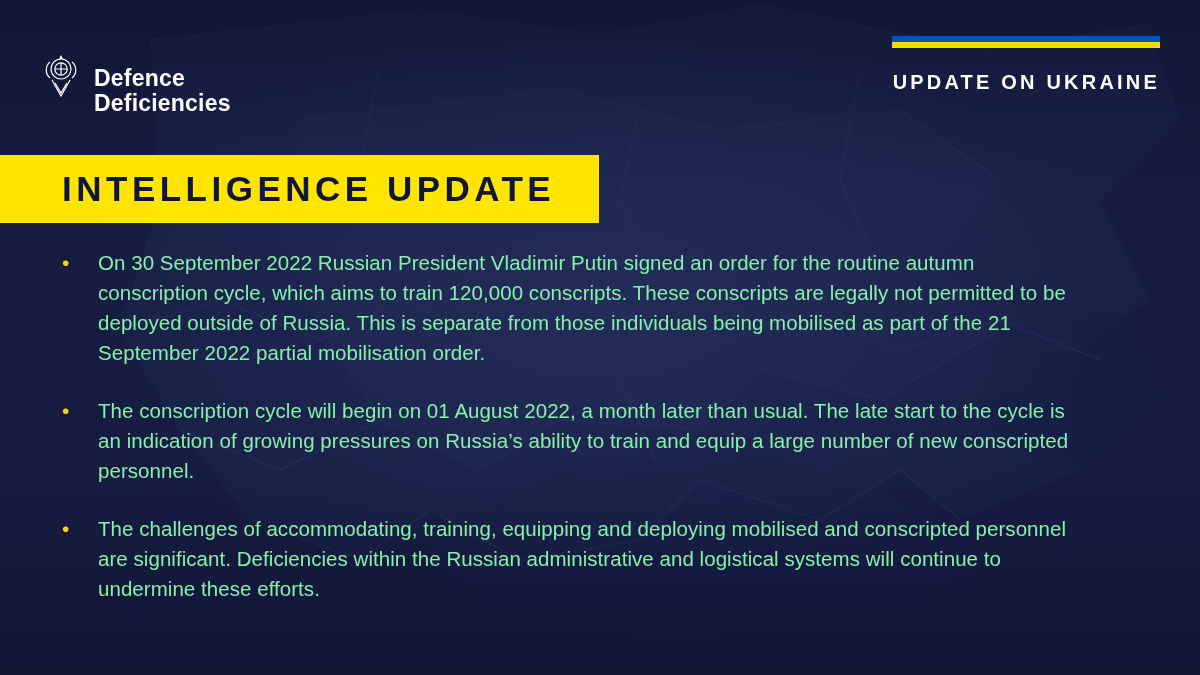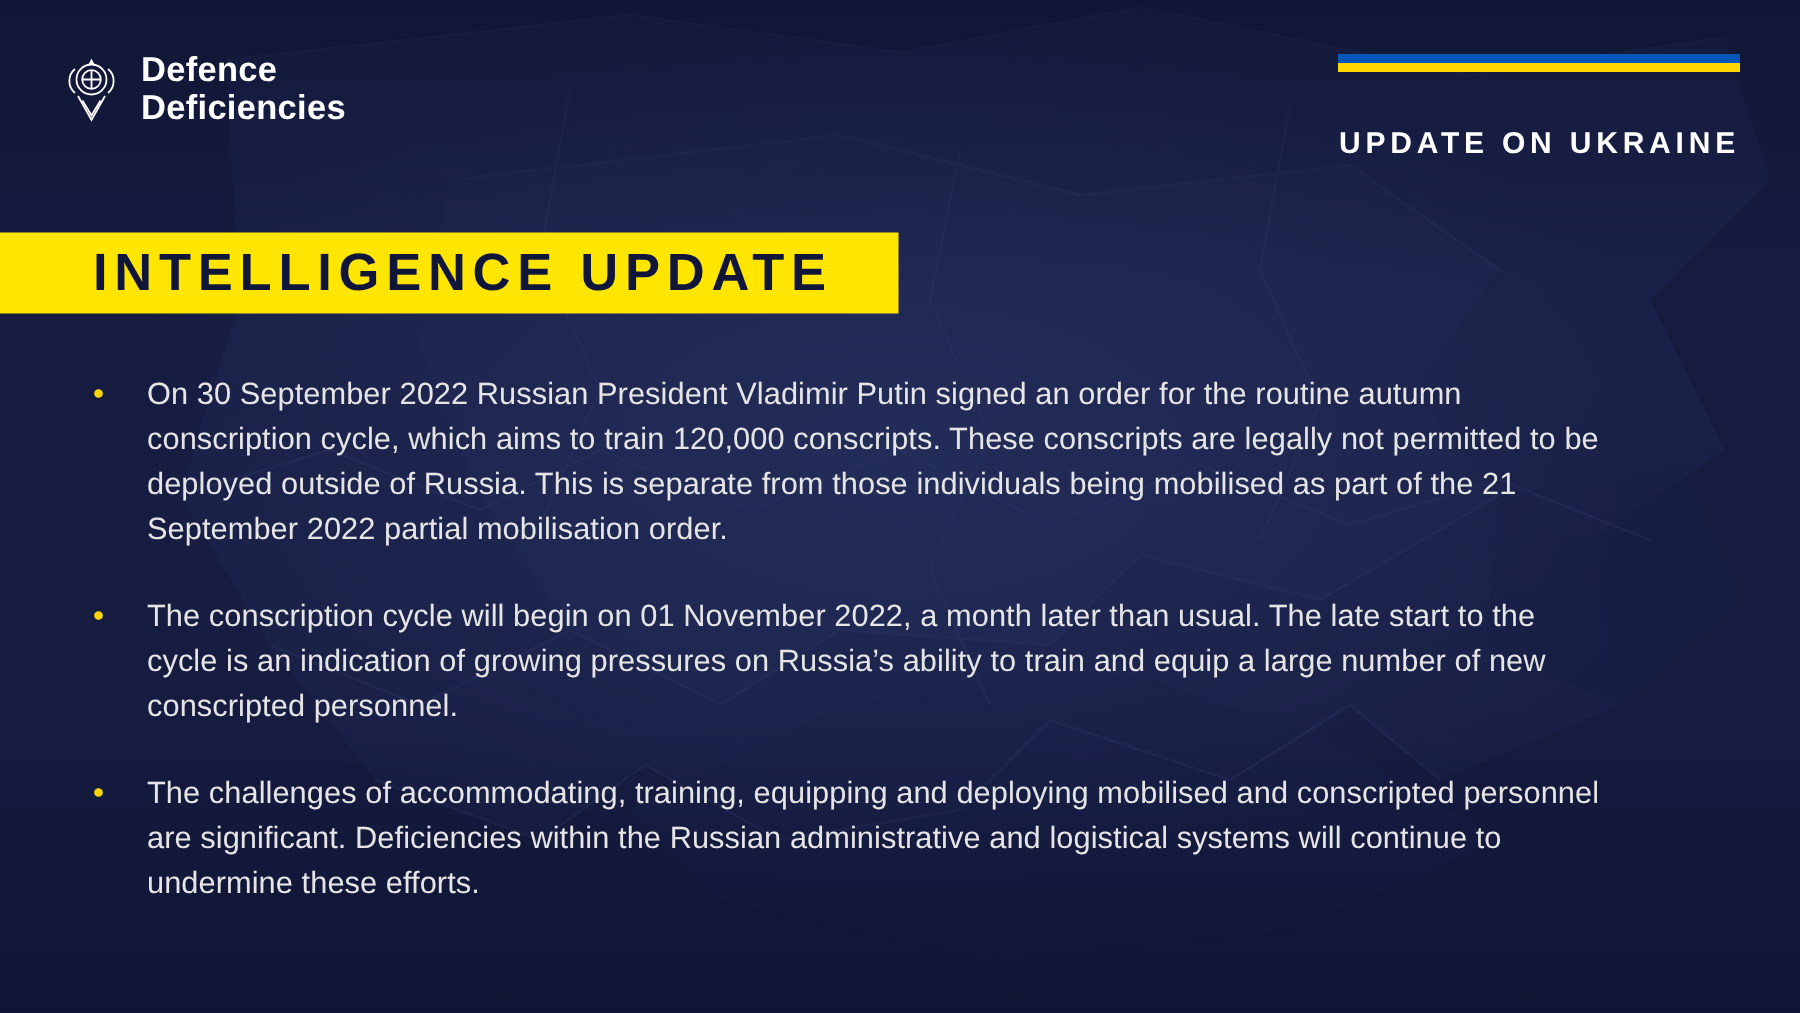--- a/index.html
+++ b/index.html
@@ -45,37 +45,38 @@
     width: 38px;
     height: 46px;
     flex: none;
   }
   .brand-text {
     font-size: 23px;
     line-height: 25px;
     font-weight: 700;
     letter-spacing: 0.2px;
     color: #ffffff;
+    margin-top: 32px;
   }
   .brand-text span { display: block; }
 
   .flag-bar {
     position: absolute;
     right: 40px;
     top: 36px;
     width: 268px;
     height: 12px;
   }
   .flag-bar .blue { height: 6px; background: #0057b7; }
   .flag-bar .yellow { height: 6px; background: #ffd700; }
 
   .update-meta {
     position: absolute;
     right: 40px;
-    top: 85px;
+    top: 71px;
     text-align: right;
   }
   .update-title {
     font-size: 20px;
     letter-spacing: 3.2px;
     font-weight: 700;
     color: #ffffff;
     white-space: nowrap;
   }
   .update-date {
@@ -85,21 +86,21 @@
     font-weight: 400;
     color: #ffffff;
     white-space: nowrap;
   }
 
   
   .banner {
     position: absolute;
     left: 0;
     top: 155px;
-    height: 54px;
+    height: 68px;
     background: #ffe500;
     padding: 0 44px 0 62px;
     display: flex;
     align-items: center;
   }
   .banner-text {
     color: #10163a;
     font-size: 35px;
     font-weight: 700;
     letter-spacing: 4.5px;
@@ -120,21 +121,21 @@
   .bullet-dot {
     flex: none;
     width: 36px;
     color: #ffd700;
     font-size: 21px;
     line-height: 30px;
   }
   .bullet-text {
     font-size: 20.5px;
     line-height: 30px;
-    color: #e5e5e5;
+    color: #86efac;
     font-weight: 400;
     letter-spacing: 0.05px;
   }
 </style>
 </head>
 <body>
 
 <div id="page">
 
   <svg class="map-backdrop" viewBox="0 0 1200 675" preserveAspectRatio="none">
@@ -198,21 +199,21 @@
     <div class="banner-text">INTELLIGENCE UPDATE</div>
   </div>
 
   <div class="bullets">
     <div class="bullet">
       <div class="bullet-dot">•</div>
       <div class="bullet-text">On 30 September 2022 Russian President Vladimir Putin signed an order for the routine autumn conscription cycle, which aims to train 120,000 conscripts. These conscripts are legally not permitted to be deployed outside of Russia. This is separate from those individuals being mobilised as part of the 21 September 2022 partial mobilisation order.</div>
     </div>
     <div class="bullet">
       <div class="bullet-dot">•</div>
-      <div class="bullet-text">The conscription cycle will begin on 01 November 2022, a month later than usual. The late start to the cycle is an indication of growing pressures on Russia’s ability to train and equip a large number of new conscripted personnel.</div>
+      <div class="bullet-text">The conscription cycle will begin on 01 August 2022, a month later than usual. The late start to the cycle is an indication of growing pressures on Russia’s ability to train and equip a large number of new conscripted personnel.</div>
     </div>
     <div class="bullet">
       <div class="bullet-dot">•</div>
       <div class="bullet-text">The challenges of accommodating, training, equipping and deploying mobilised and conscripted personnel are significant. Deficiencies within the Russian administrative and logistical systems will continue to undermine these efforts.</div>
     </div>
   </div>
 
 </div>
 
 </body></html>

